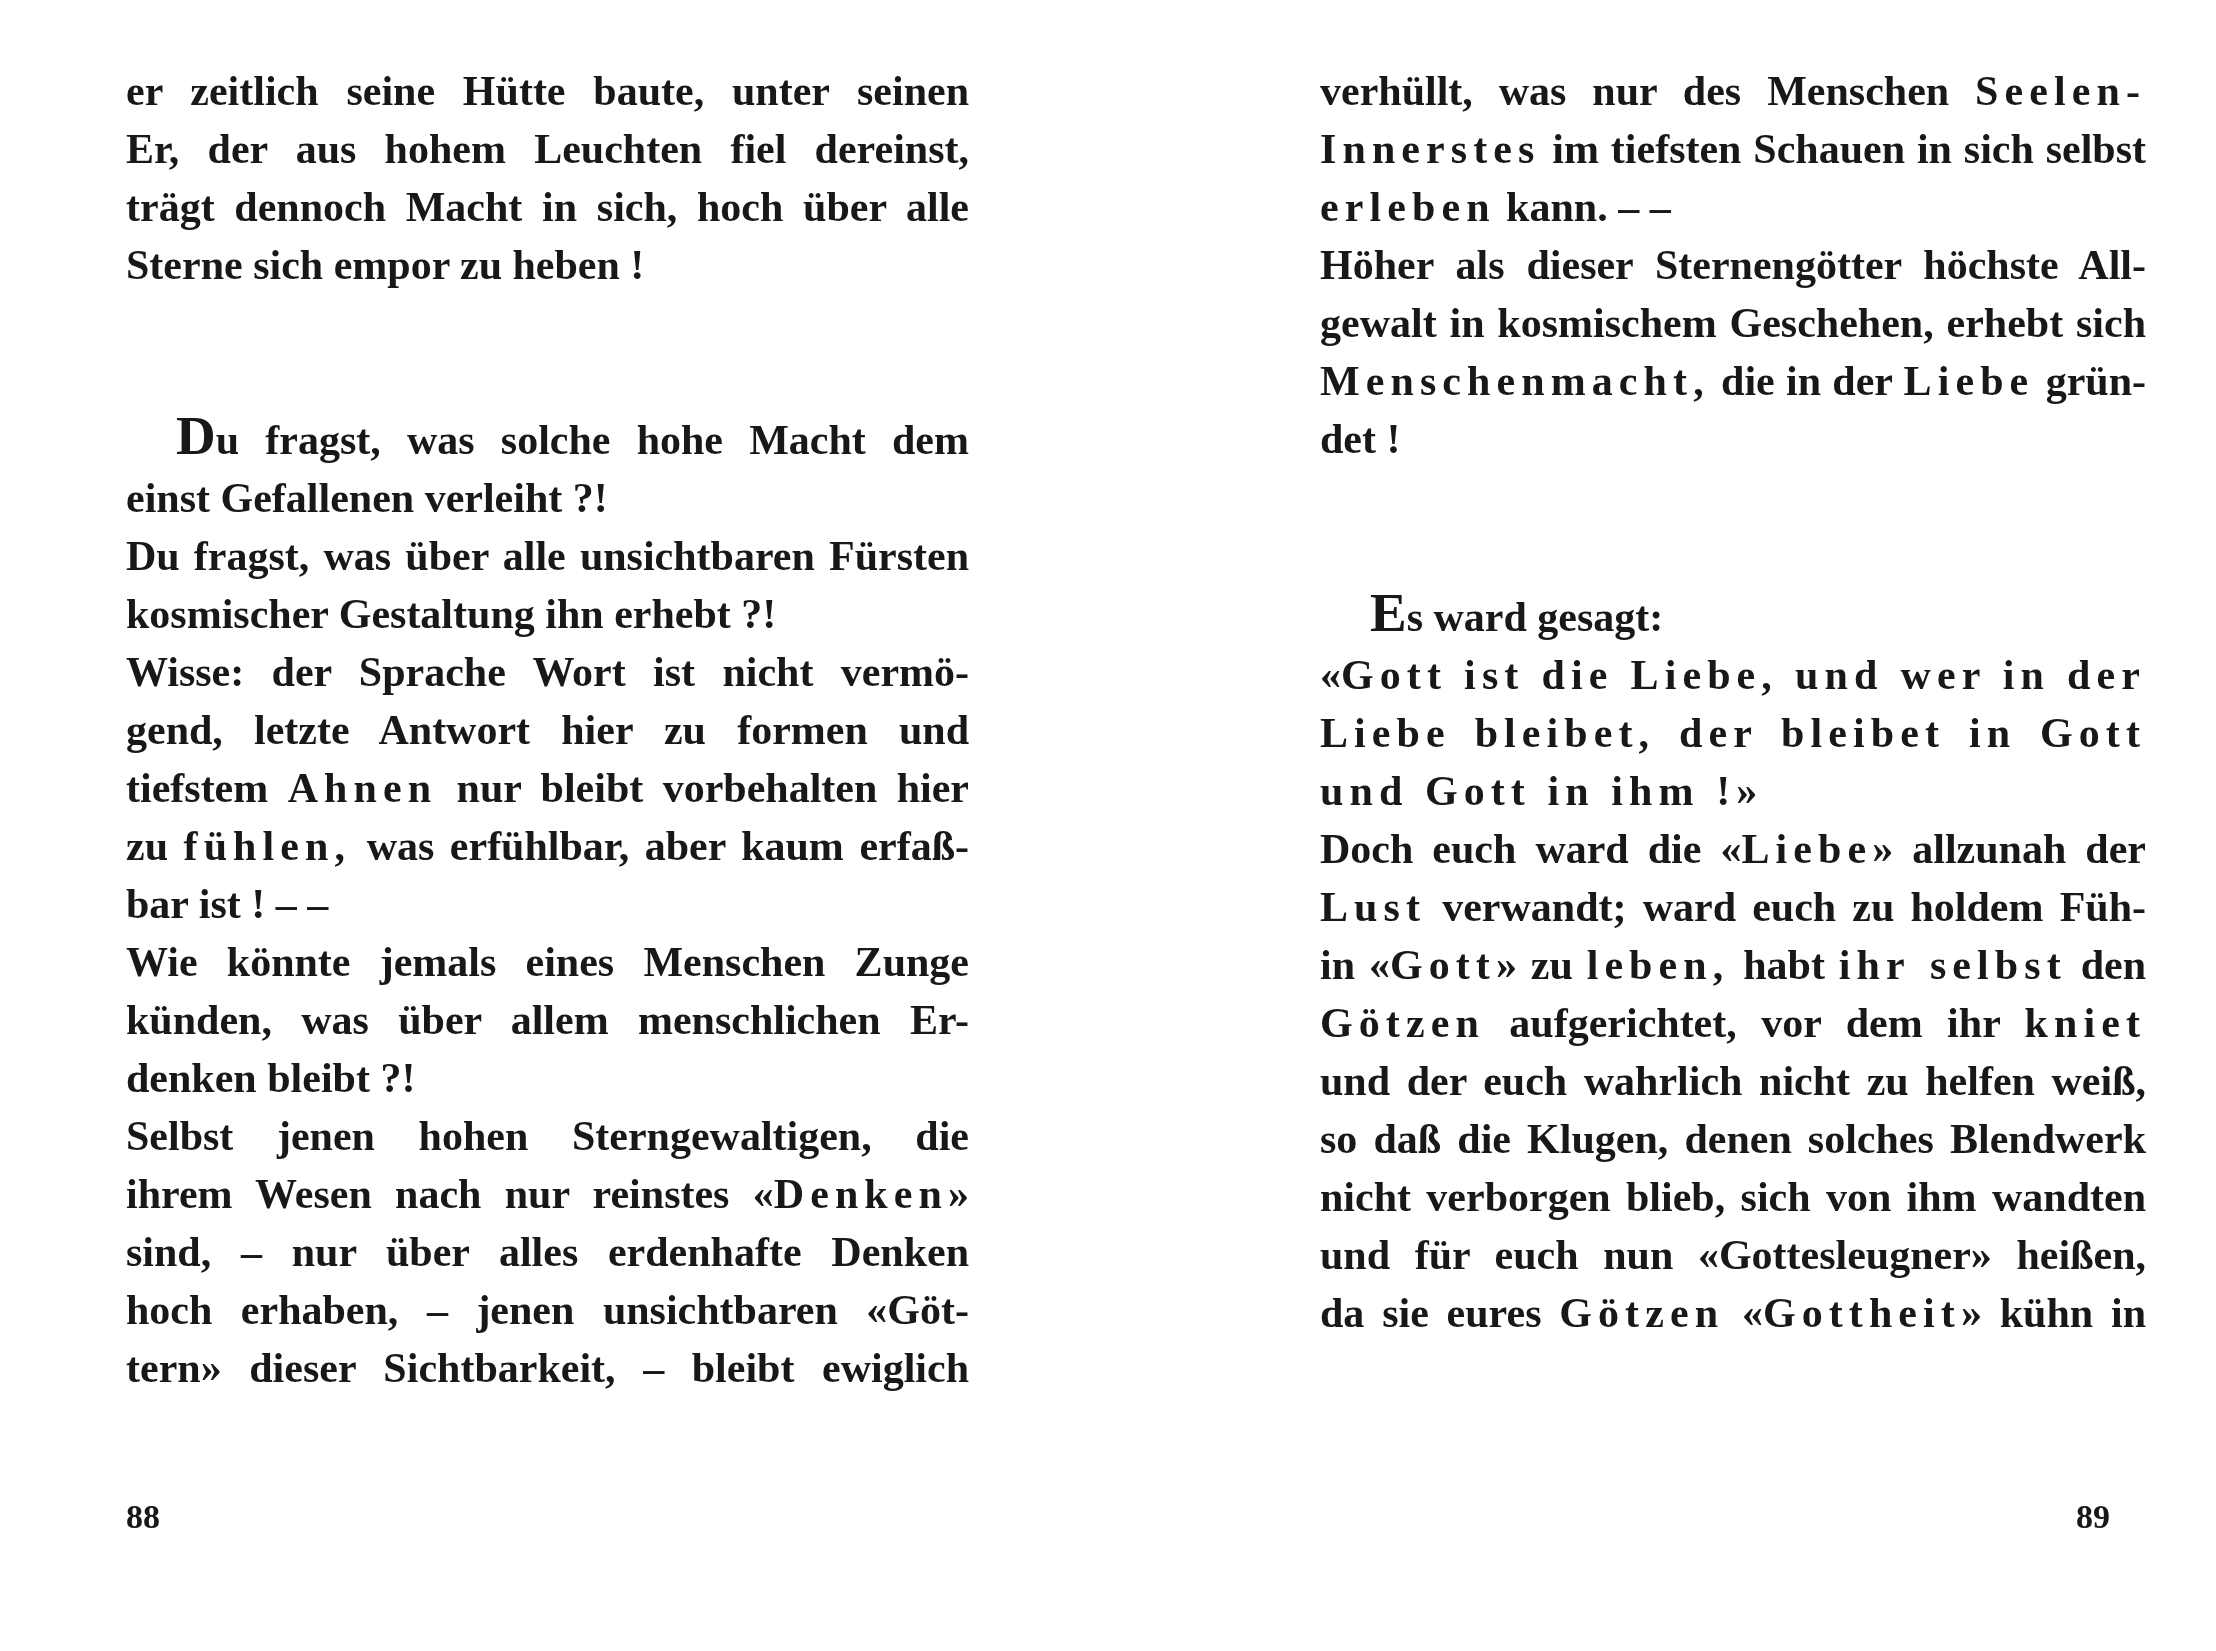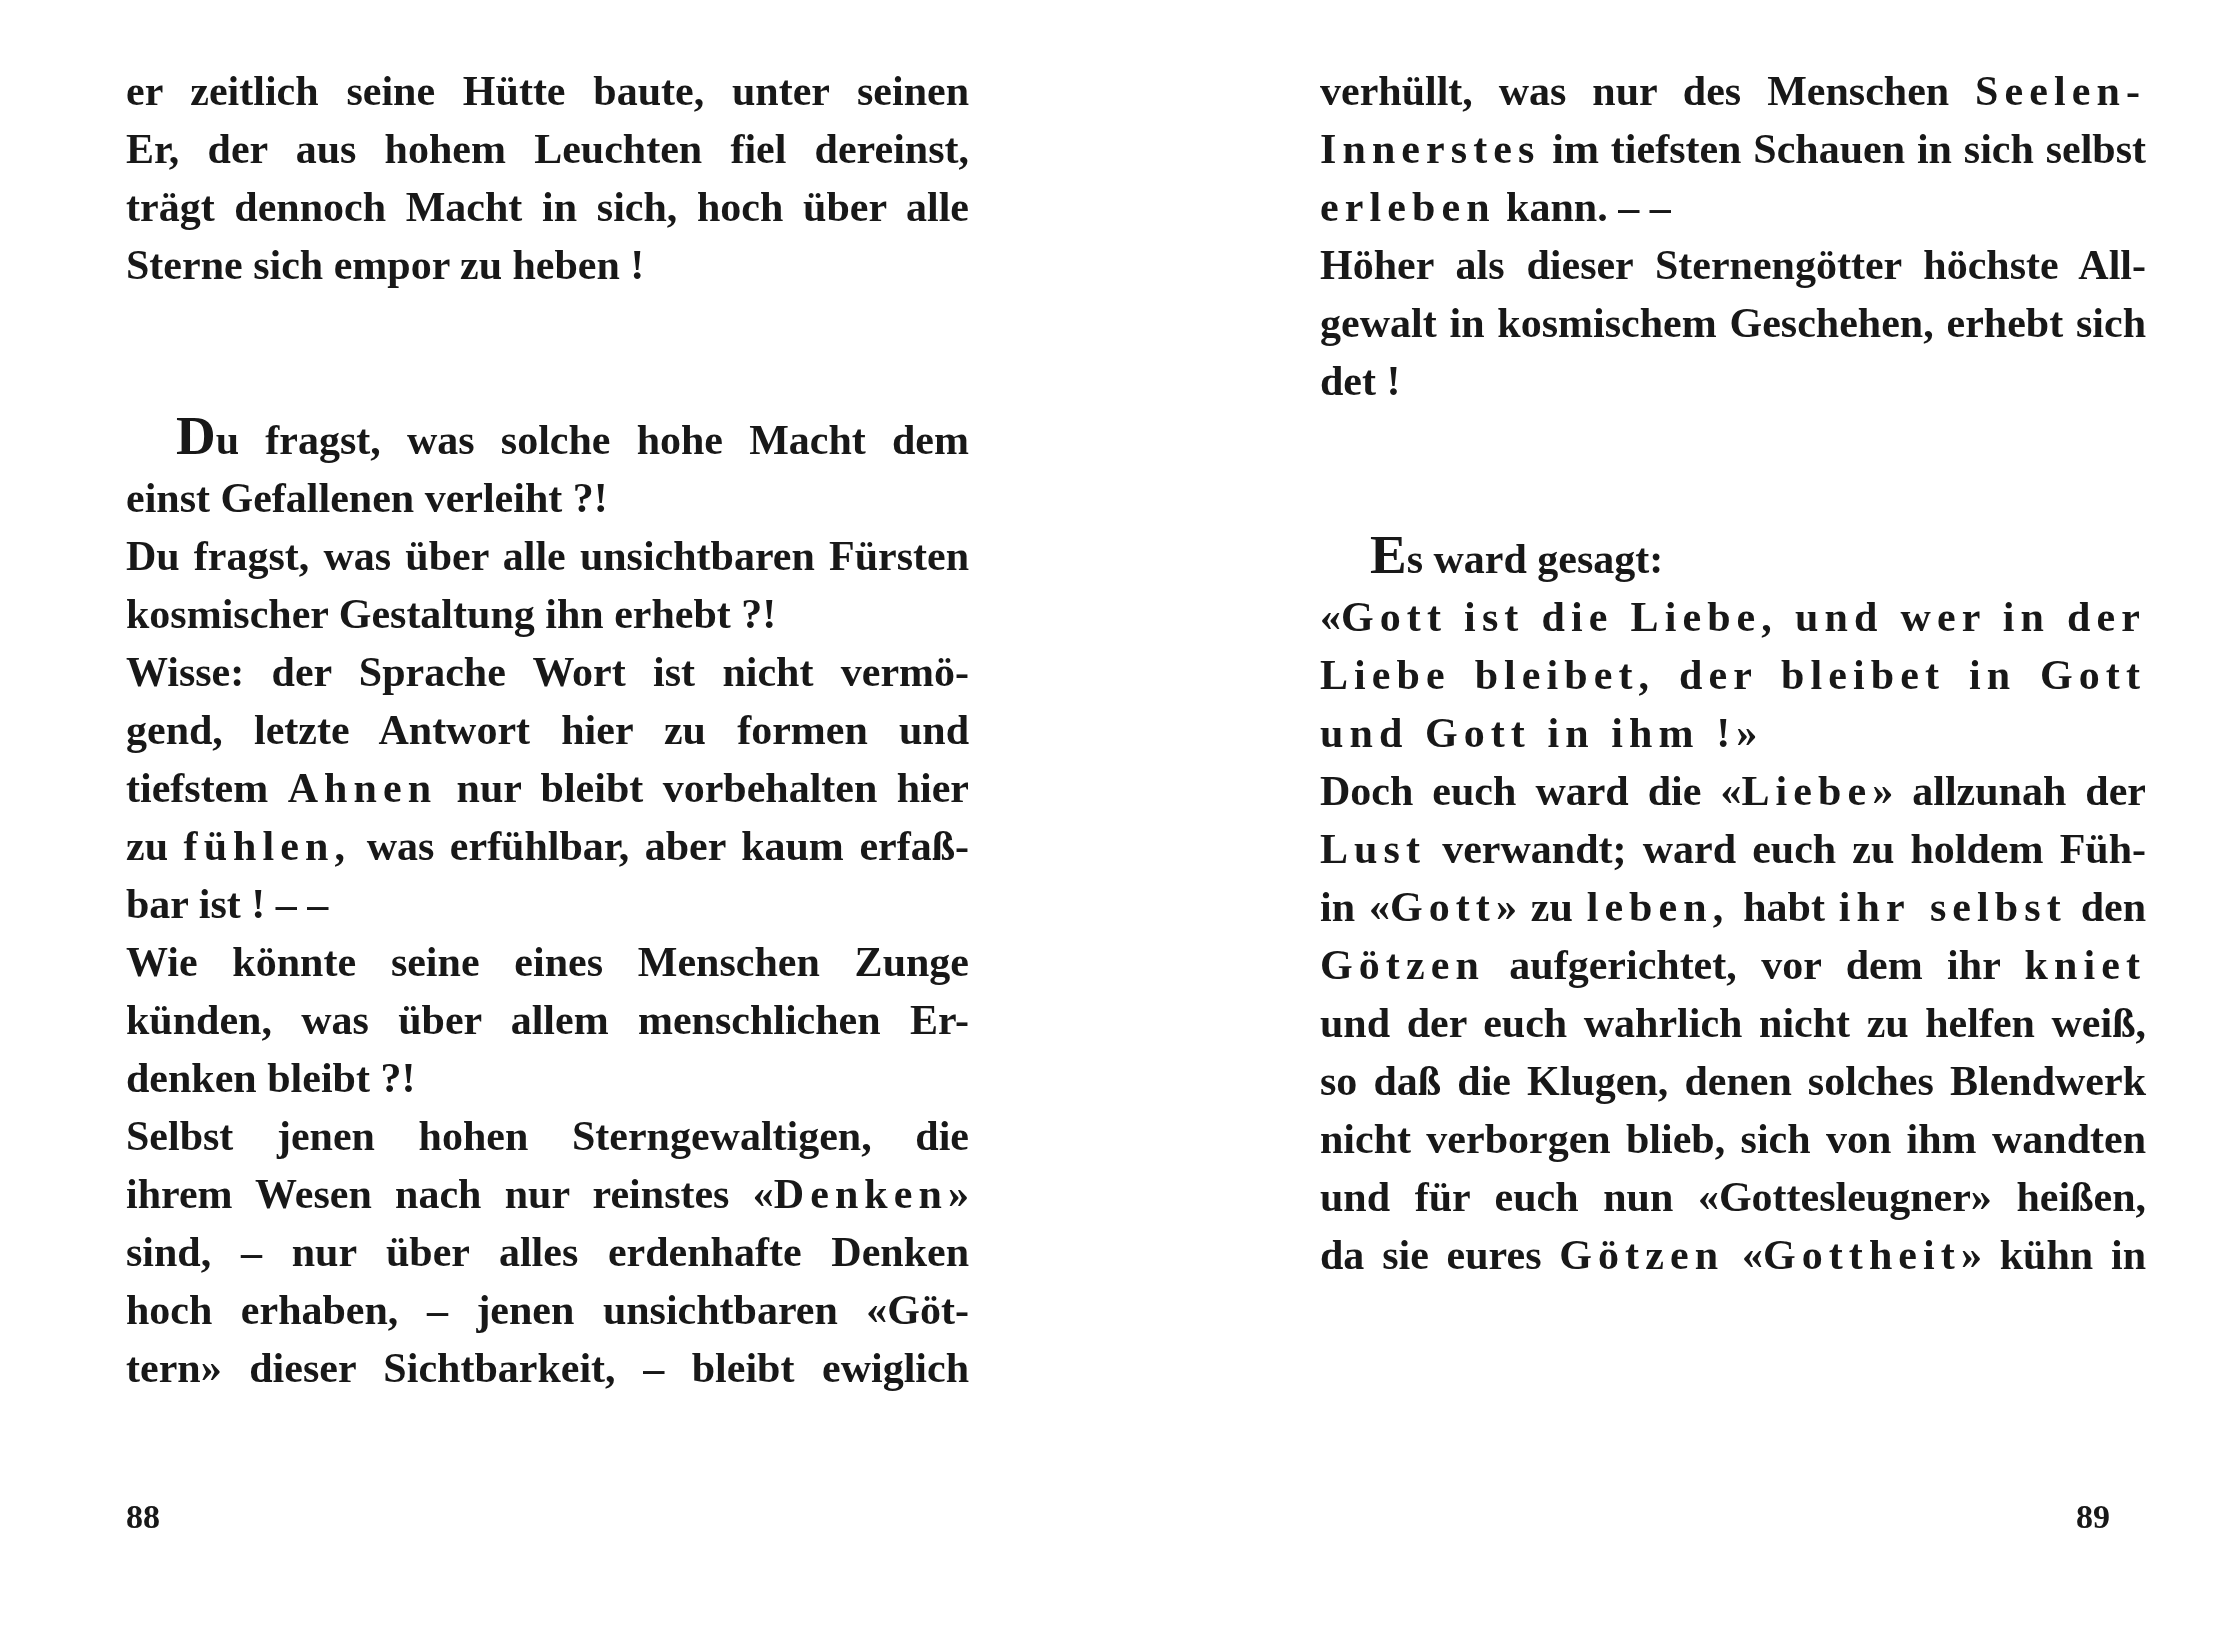--- a/index.html
+++ b/index.html
@@ -52,35 +52,36 @@
       <div class="gap" style="height: 113px;"></div>
       <div class="line ind"><span class="initial">D</span><span class="n">u fragst, was solche hohe Macht dem</span></div>
       <div class="line nj"><span class="n">einst Gefallenen verleiht ?!</span></div>
       <div class="line"><span class="n">Du fragst, was über alle unsichtbaren Fürsten</span></div>
       <div class="line nj"><span class="n">kosmischer Gestaltung ihn erhebt ?!</span></div>
       <div class="line"><span class="n">Wisse: der Sprache Wort ist nicht vermö-</span></div>
       <div class="line"><span class="n">gend, letzte Antwort hier zu formen und</span></div>
       <div class="line"><span class="n">tiefstem </span><span class="sp">Ahnen</span><span class="n"> nur bleibt vorbehalten hier</span></div>
       <div class="line"><span class="n">zu </span><span class="sp">fühlen,</span><span class="n"> was erfühlbar, aber kaum erfaß-</span></div>
       <div class="line nj"><span class="n">bar ist ! – –</span></div>
-      <div class="line"><span class="n">Wie könnte seine eines Menschen Zunge</span></div>
+      <div class="line"><span class="n">Wie könnte jemals eines Menschen Zunge</span></div>
       <div class="line"><span class="n">künden, was über allem menschlichen Er-</span></div>
       <div class="line nj"><span class="n">denken bleibt ?!</span></div>
       <div class="line"><span class="n">Selbst jenen hohen Sterngewaltigen, die</span></div>
       <div class="line"><span class="n">ihrem Wesen nach nur reinstes «</span><span class="sp">Denken</span><span class="n">»</span></div>
       <div class="line"><span class="n">sind, – nur über alles erdenhafte Denken</span></div>
       <div class="line"><span class="n">hoch erhaben, – jenen unsichtbaren «Göt-</span></div>
       <div class="line"><span class="n">tern» dieser Sichtbarkeit, – bleibt ewiglich</span></div>
     </div>
   <div class="page-text right" id="right-lines">
       <div class="line"><span class="n">verhüllt, was nur des Menschen </span><span class="sp">Seelen-</span></div>
       <div class="line"><span class="sp">Innerstes</span><span class="n"> im tiefsten Schauen in sich selbst</span></div>
       <div class="line nj"><span class="sp">erleben</span><span class="n"> kann. – –</span></div>
       <div class="line"><span class="n">Höher als dieser Sternengötter höchste All-</span></div>
       <div class="line"><span class="n">gewalt in kosmischem Geschehen, erhebt sich</span></div>
+      <div class="line"><span class="sp">Menschenmacht,</span><span class="n"> die in der </span><span class="sp">Liebe</span><span class="n"> grün-</span></div>
       <div class="line nj"><span class="n">det !</span></div>
       <div class="gap" style="height: 116px;"></div>
       <div class="line nj ind"><span class="initial">E</span><span class="n">s ward gesagt:</span></div>
       <div class="line"><span class="n">«</span><span class="sp">Gott ist die Liebe, und wer in der</span></div>
       <div class="line"><span class="sp">Liebe bleibet, der bleibet in Gott</span></div>
       <div class="line nj"><span class="sp">und Gott in ihm !</span><span class="n">»</span></div>
       <div class="line"><span class="n">Doch euch ward die «</span><span class="sp">Liebe</span><span class="n">» allzunah der</span></div>
       <div class="line"><span class="sp">Lust</span><span class="n"> verwandt; ward euch zu holdem Füh-</span></div>
       <div class="line"><span class="n">in «</span><span class="sp">Gott</span><span class="n">» zu </span><span class="sp">leben,</span><span class="n"> habt </span><span class="sp">ihr selbst</span><span class="n"> den</span></div>
       <div class="line"><span class="sp">Götzen</span><span class="n"> aufgerichtet, vor dem ihr </span><span class="sp">kniet</span></div>

